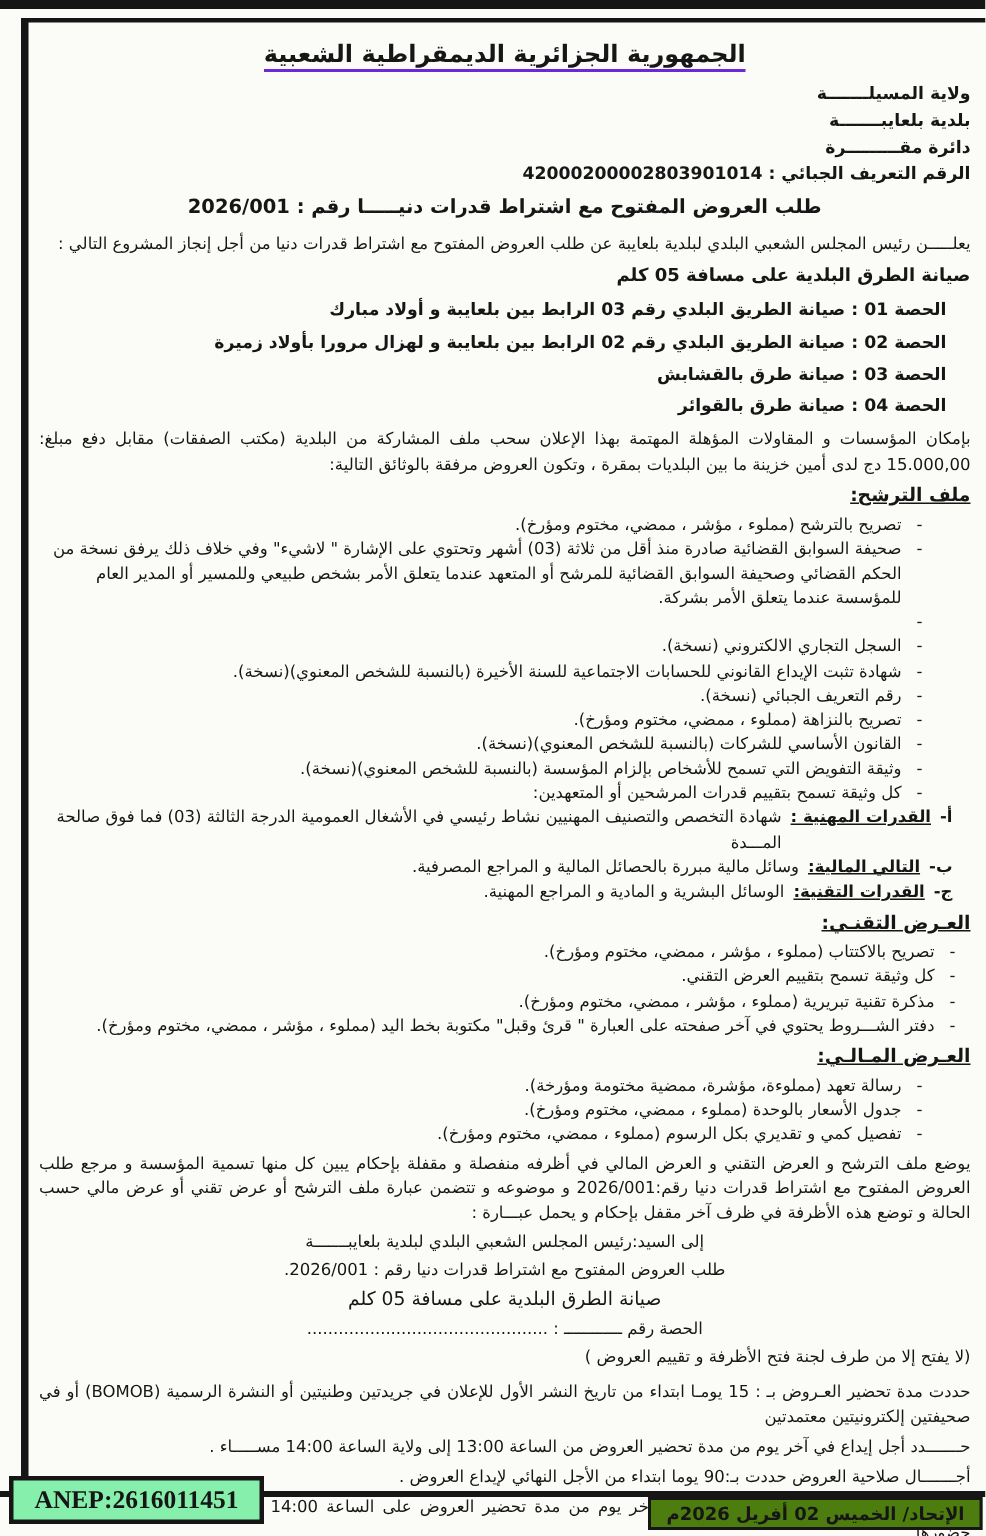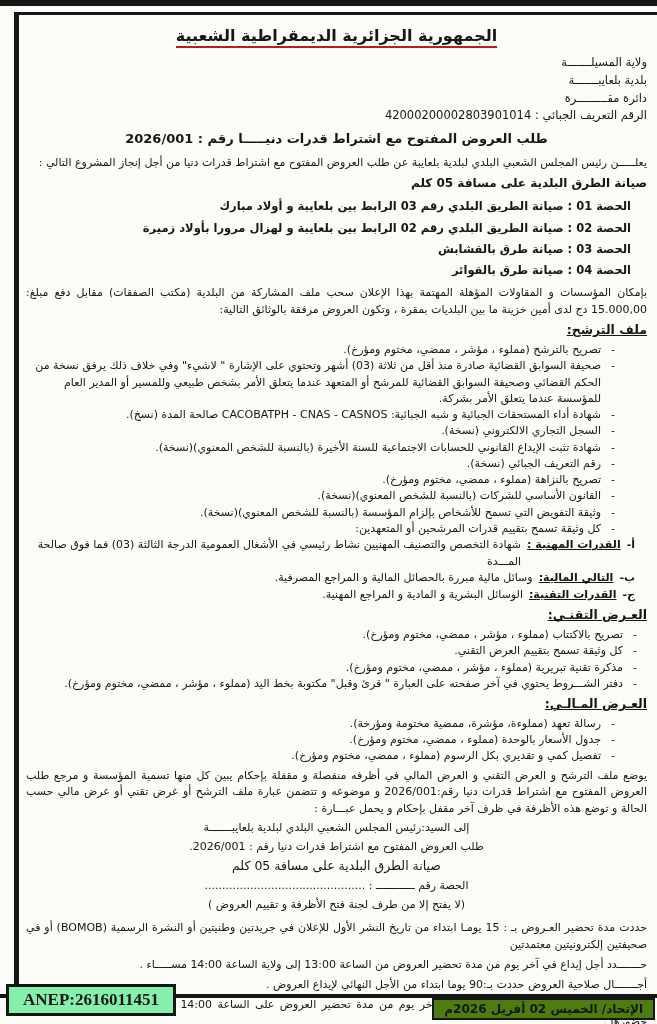--- a/index.html
+++ b/index.html
@@ -10,42 +10,42 @@
     direction:rtl;
   }
   .top-bar{position:absolute;top:0;left:0;width:657px;height:6px;background:#161616;}
   .frame-top{position:absolute;top:12px;left:14px;right:0;height:3px;background:#161616;}
   .frame-left{position:absolute;top:12px;left:14px;width:5px;height:978px;background:#161616;}
   .bottom-rule{position:absolute;left:0;right:0;bottom:26px;height:4px;background:#161616;}
 
   .content{position:absolute;top:20px;right:10px;left:26px;font-size:11px;line-height:1.5;}
 
   .republic{text-align:center;margin:4px 0 6px;font-size:16px;font-weight:bold;}
-  .republic span{border-bottom:2px solid #b91c1c;padding-bottom:1px;}
-
-  .hdr{font-weight:normal;font-size:11.5px;line-height:1.55;margin-bottom:4px;}
+  .republic span{border-bottom:2px solid #6d28d9;padding-bottom:1px;}
+
+  .hdr{font-weight:bold;font-size:11.5px;line-height:1.55;margin-bottom:4px;}
   .hdr div{white-space:nowrap;}
 
   .title{text-align:center;font-weight:bold;font-size:13px;margin:4px 0 6px;}
   .intro{margin:2px 0 6px;}
   .project{font-weight:bold;font-size:12px;margin:2px 0 4px;}
   .lots{font-weight:bold;padding-right:16px;line-height:1.85;font-size:11.5px;margin-bottom:4px;}
   .para{text-align:justify;margin:3px 0;}
   .b{font-weight:normal;}
   .sec-h{font-weight:bold;font-size:12.5px;text-decoration:underline;margin:3px 0 2px;}
   .li{display:flex;gap:10px;padding-right:32px;line-height:1.48;}
   .li .m{flex:0 0 auto;}
   .li2{padding-right:10px;}
   .cap{display:flex;gap:6px;padding-right:12px;line-height:1.5;}
   .cap .lab{font-weight:bold;flex:0 0 auto;}
   .cap .ttl{font-weight:bold;text-decoration:underline;flex:0 0 auto;}
   .center{text-align:center;margin:2px 0;}
   .big{font-size:12.5px;}
   .dl{margin:3px 0;line-height:1.55;text-align:justify;}
-  .warn{margin:3px 0 5px;}
+  .warn{margin:3px 0 5px;text-align:right;}
 
   .anep-box{
     position:absolute;left:6px;bottom:8px;z-index:3;background:#86efac;
     border:3px solid #161616;padding:3px 14px;
     font-family:"Liberation Serif",serif;font-weight:bold;font-size:17px;
     direction:ltr;
   }
   .news-box{
     position:absolute;right:2px;bottom:4px;z-index:3;background:#4d7c0f;
     border:2px solid #161616;padding:2px 10px;
@@ -90,21 +90,20 @@
   <div class="li">
       <span class="m">-</span>
       <span>تصريح بالترشح (مملوء ، مؤشر ، ممضي، مختوم ومؤرخ).</span>
     </div>
   <div class="li">
       <span class="m">-</span>
       <span>صحيفة السوابق القضائية صادرة منذ أقل من ثلاثة (03) أشهر وتحتوي على الإشارة " لاشيء" وفي خلاف ذلك يرفق نسخة من الحكم القضائي وصحيفة السوابق القضائية للمرشح أو المتعهد عندما يتعلق الأمر بشخص طبيعي وللمسير أو المدير العام للمؤسسة عندما يتعلق الأمر بشركة.</span>
     </div>
   <div class="li">
       <span class="m">-</span>
-      <span>شهادة أداء المستحقات الجبائية و شبه الجبائية: CACOBATPH - CNAS - CASNOS صالحة المدة (نسخ).</span>
     </div>
   <div class="li">
       <span class="m">-</span>
       <span>السجل التجاري الالكتروني (نسخة).</span>
     </div>
   <div class="li">
       <span class="m">-</span>
       <span>شهادة تثبت الإيداع القانوني للحسابات الاجتماعية للسنة الأخيرة (بالنسبة للشخص المعنوي)(نسخة).</span>
     </div>
   <div class="li">

